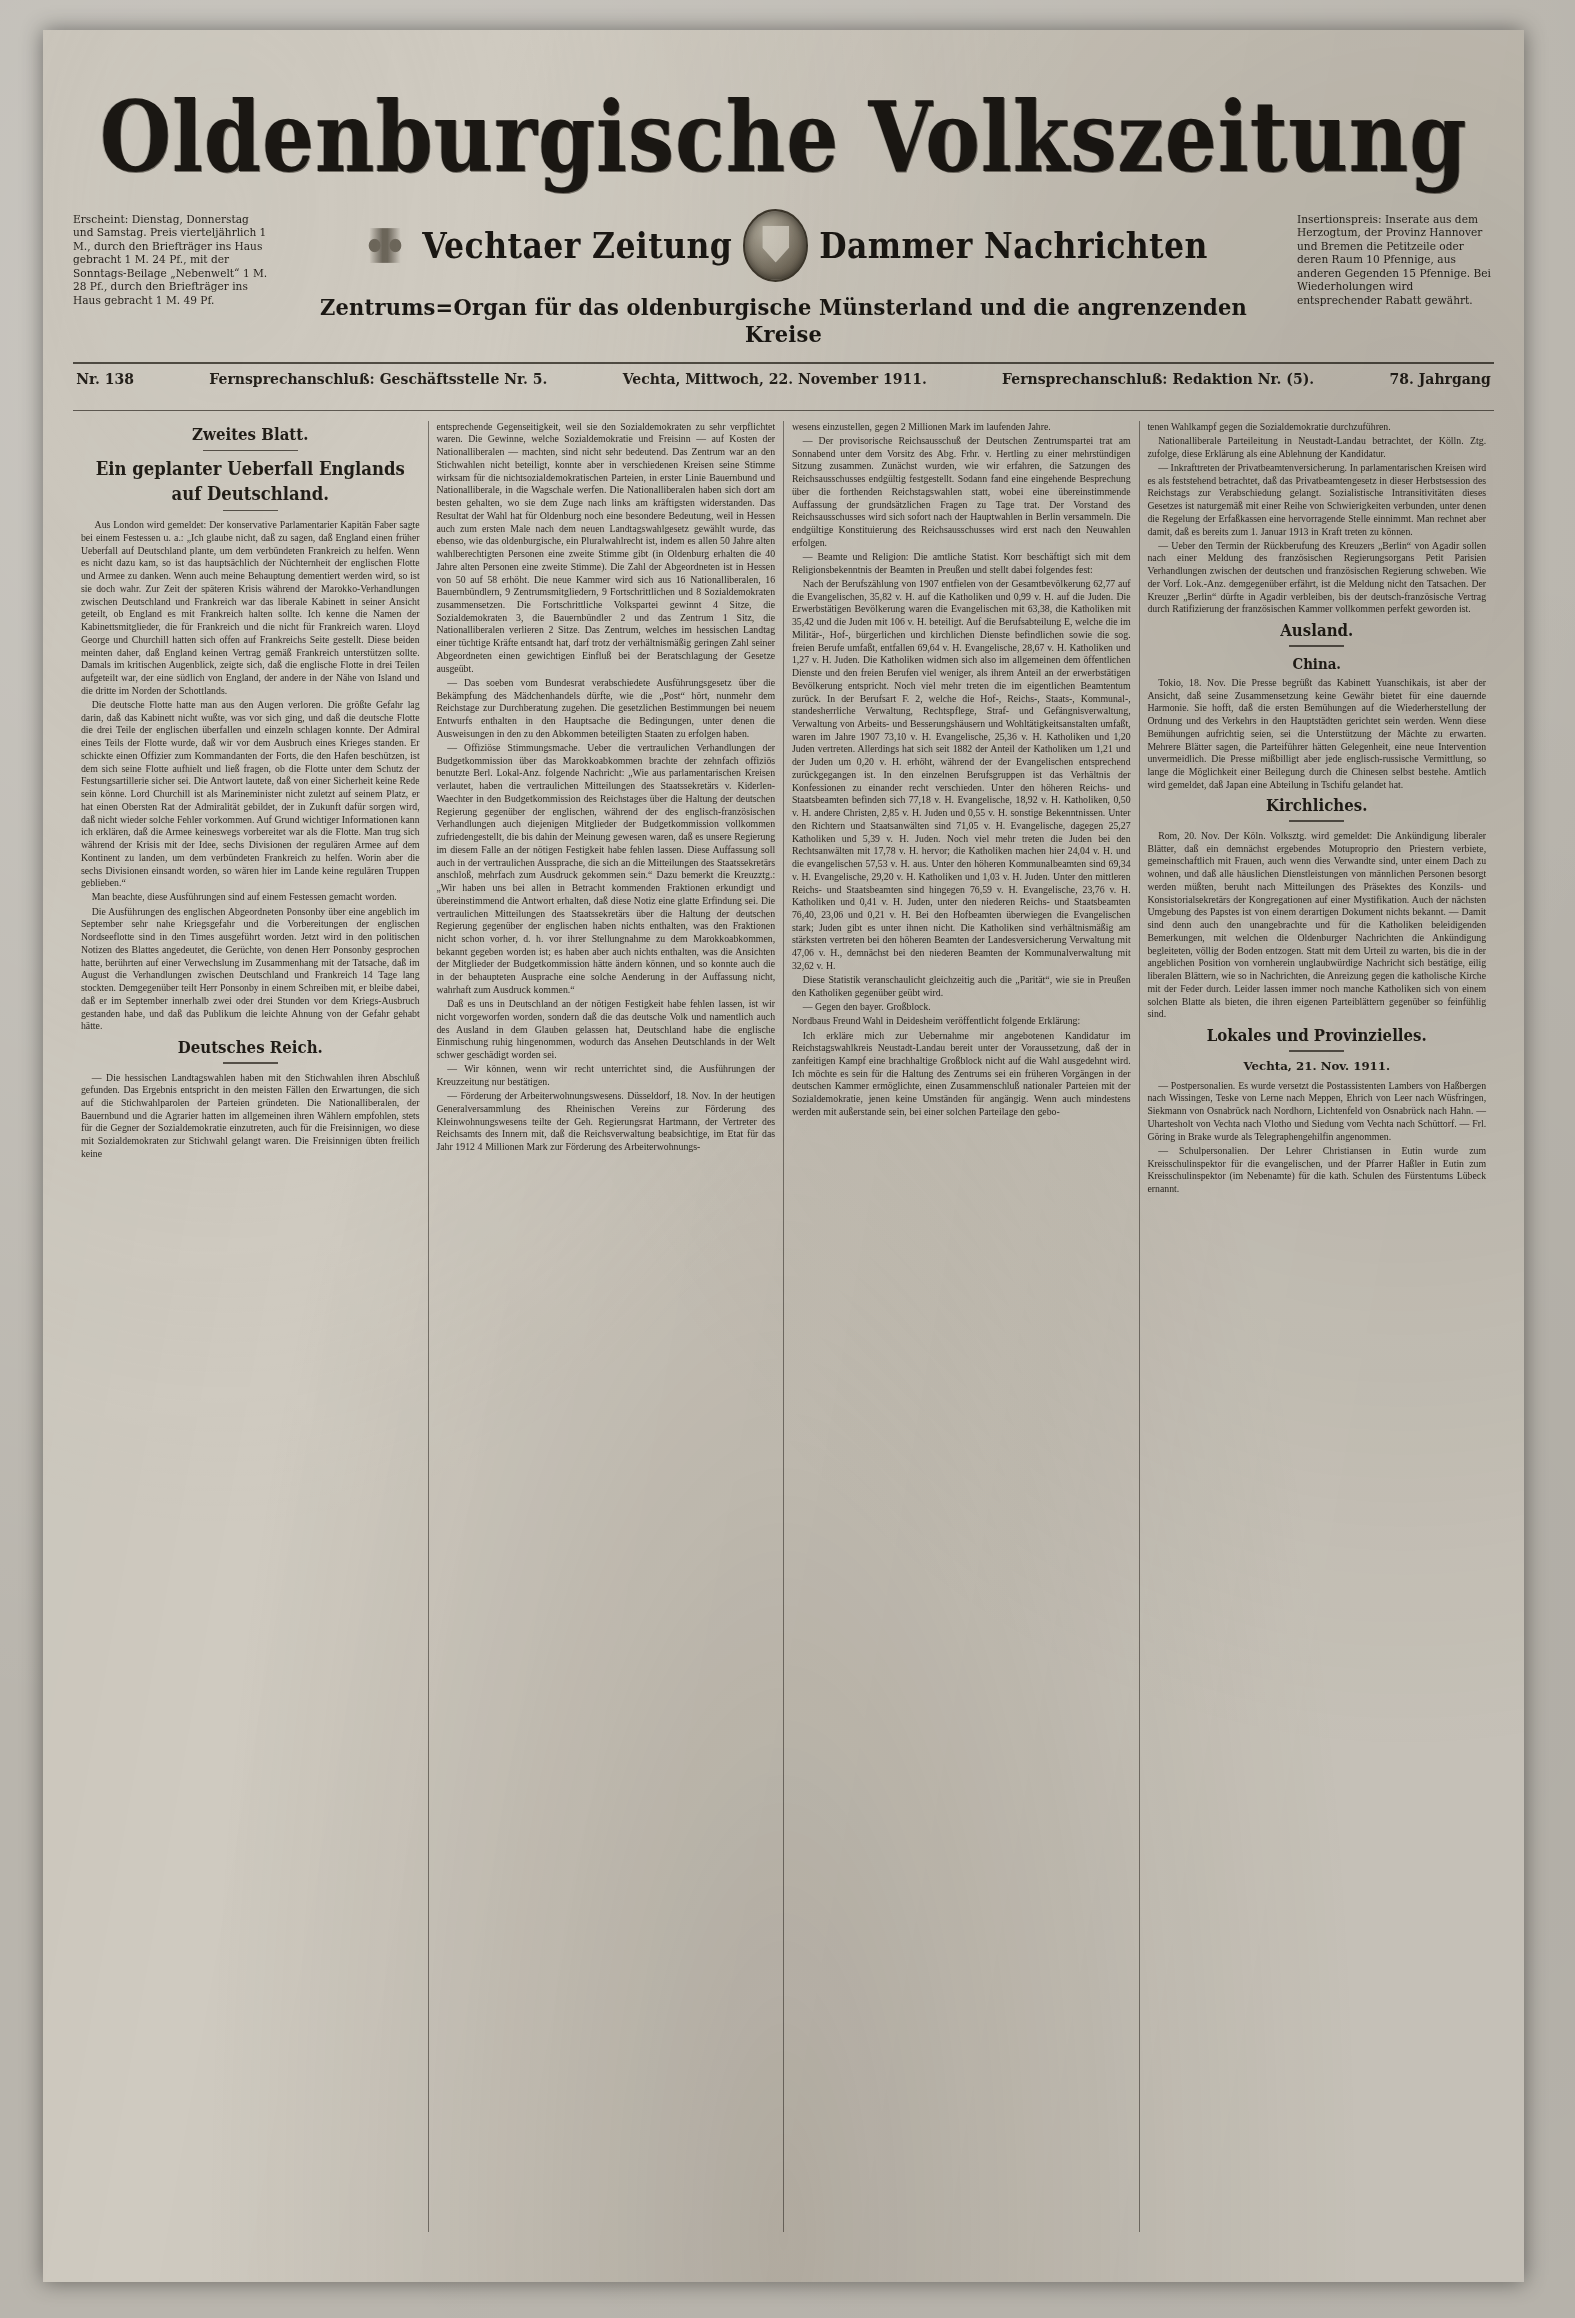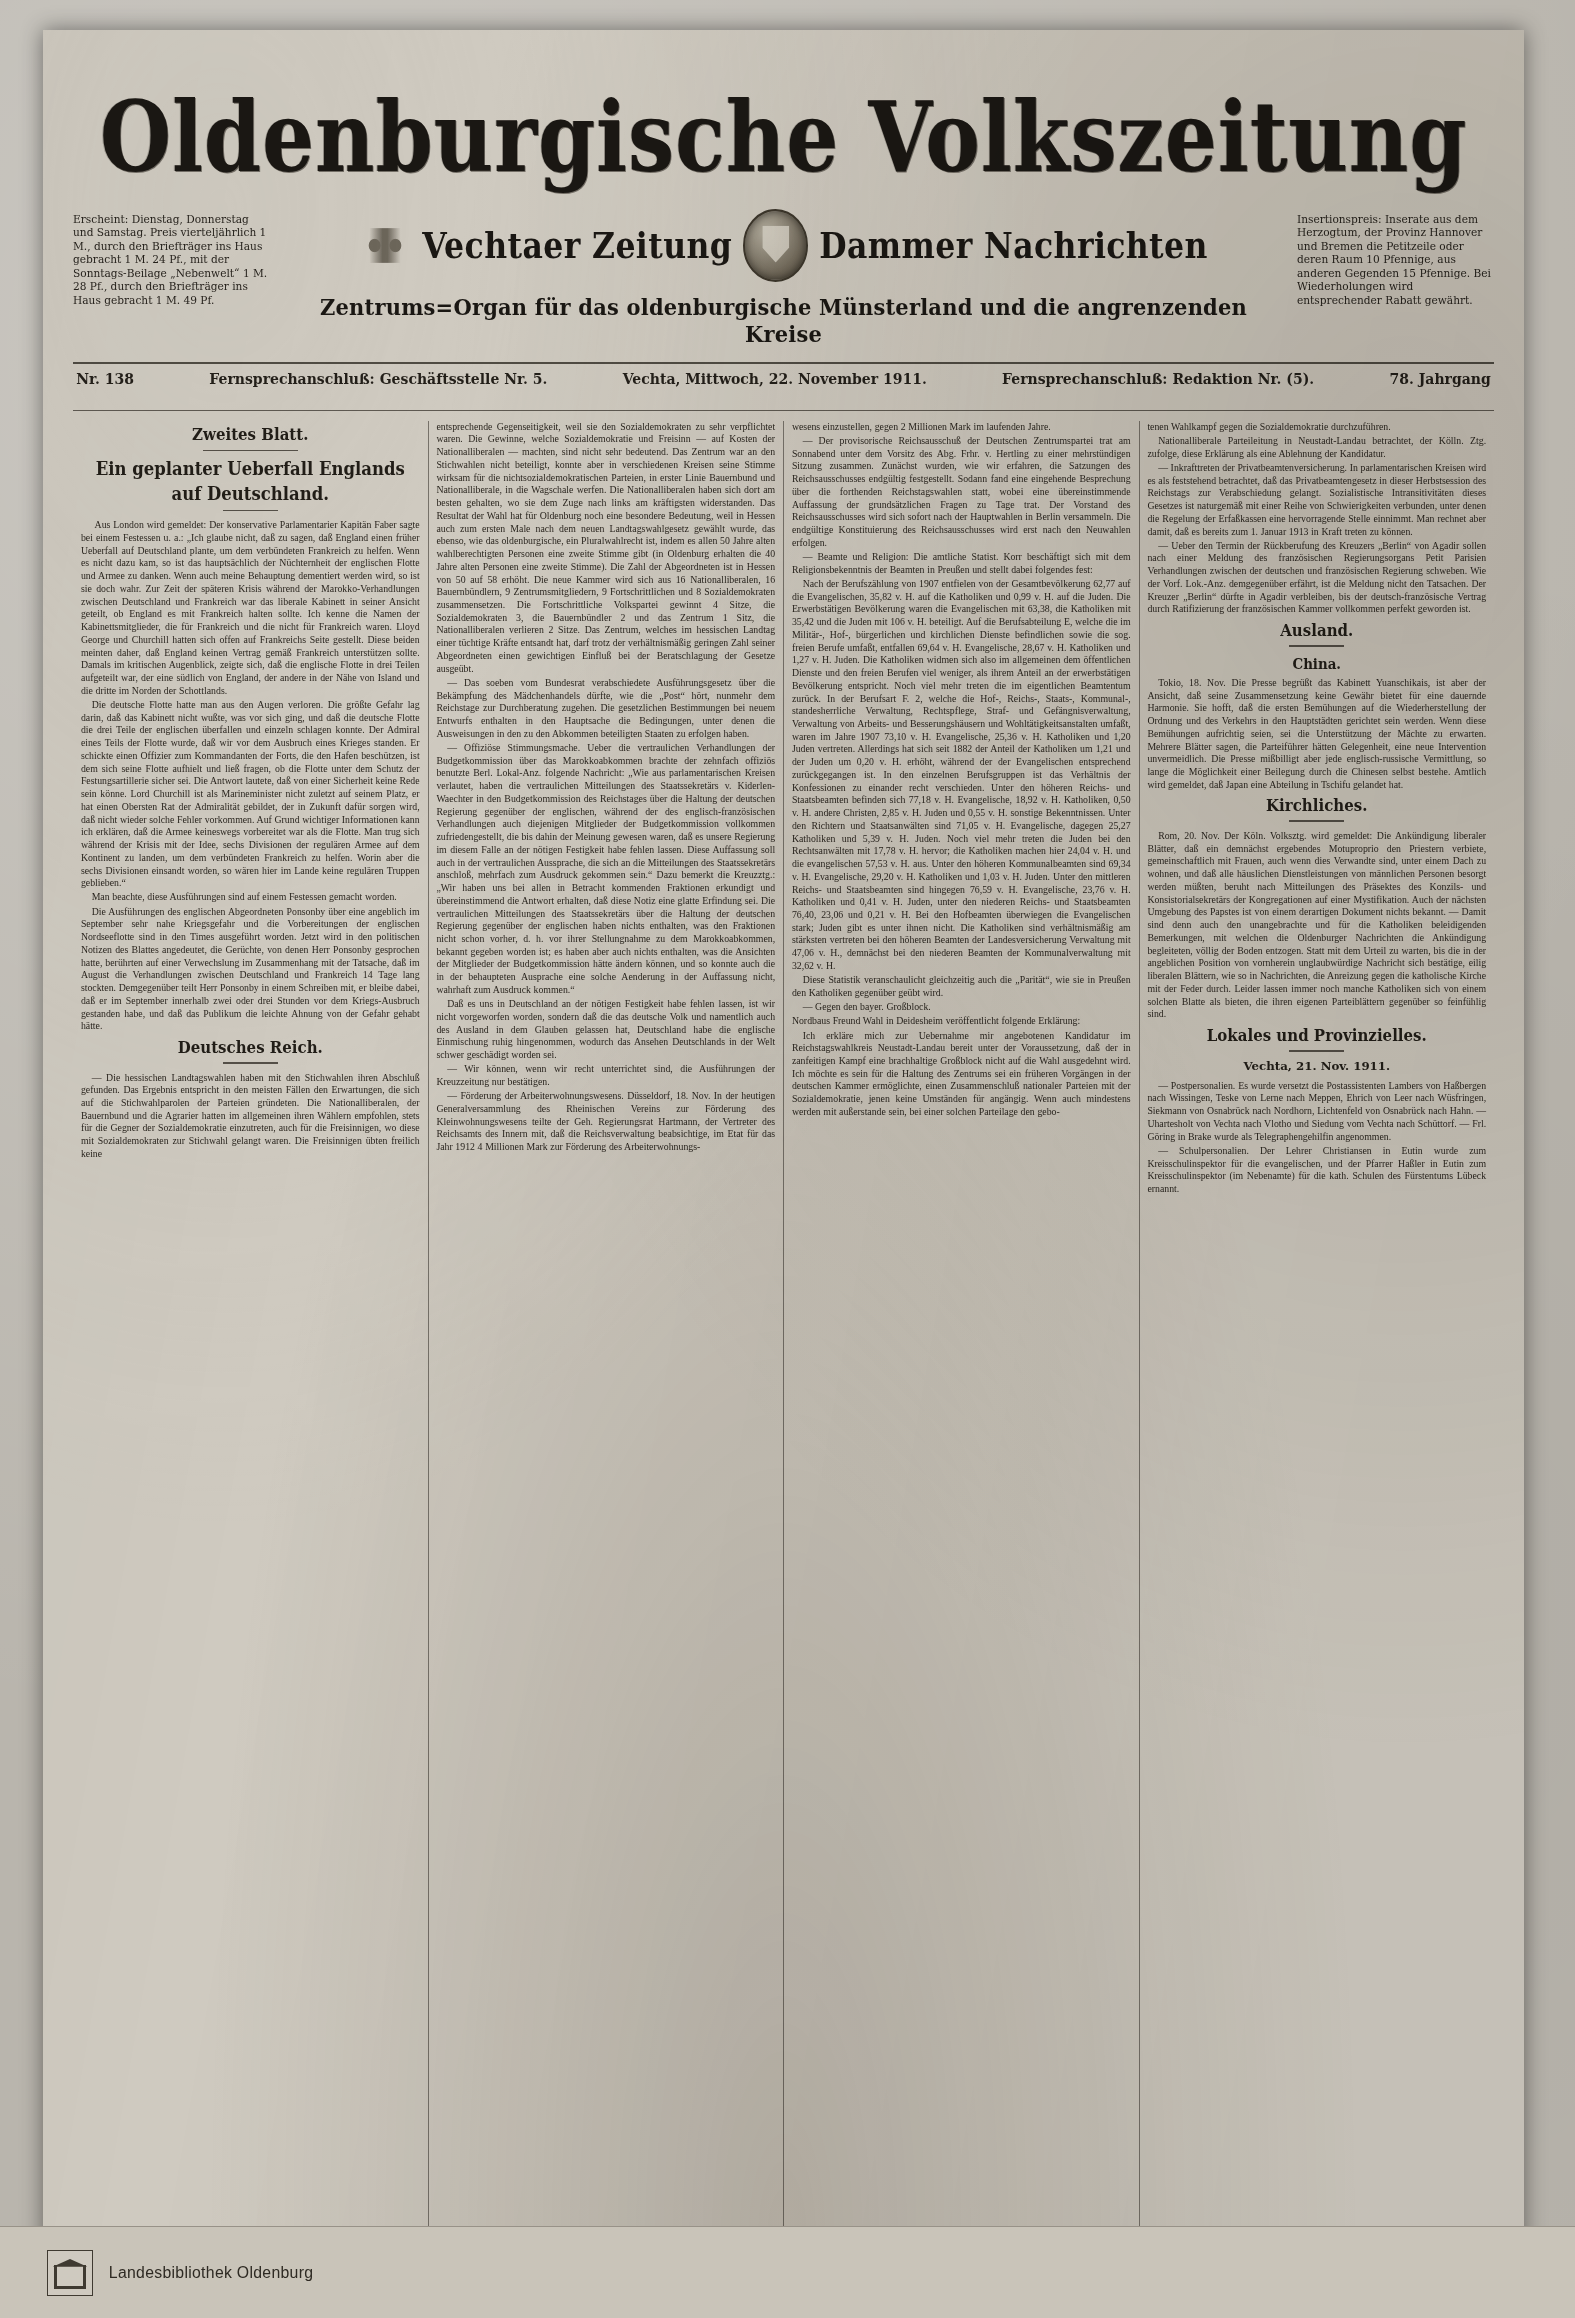--- a/index.html
+++ b/index.html
@@ -368,18 +368,14 @@
           <div class="head-rule short"></div>
           <div class="date-line">Vechta, 21. Nov. 1911.</div>
           <p class="txt">— Postpersonalien. Es wurde versetzt die Postassistenten Lambers von Haßbergen nach Wissingen, Teske von Lerne nach Meppen, Ehrich von Leer nach Wüsfringen, Siekmann von Osnabrück nach Nordhorn, Lichtenfeld von Osnabrück nach Hahn. — Uhartesholt von Vechta nach Vlotho und Siedung vom Vechta nach Schüttorf. — Frl. Göring in Brake wurde als Telegraphengehilfin angenommen.</p>
           <p class="txt">— Schulpersonalien. Der Lehrer Christiansen in Eutin wurde zum Kreisschulinspektor für die evangelischen, und der Pfarrer Haßler in Eutin zum Kreisschulinspektor (im Nebenamte) für die kath. Schulen des Fürstentums Lübeck ernannt.</p>
         </div>
 
       </div>
     </div>
   </div>
 
-  <div class="footer-band">
-    <div class="lib-logo"></div>
-    <div class="lib-name">Landesbibliothek Oldenburg</div>
-  </div>
 </div>
 
 
 </body></html>

